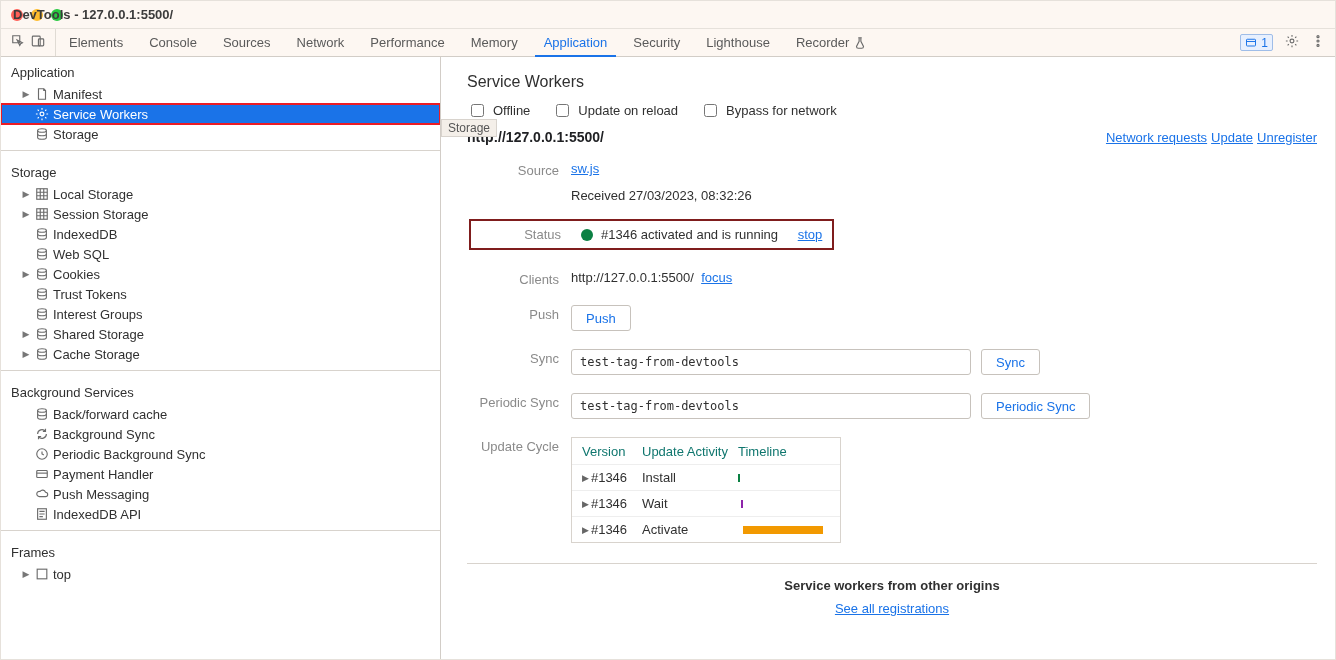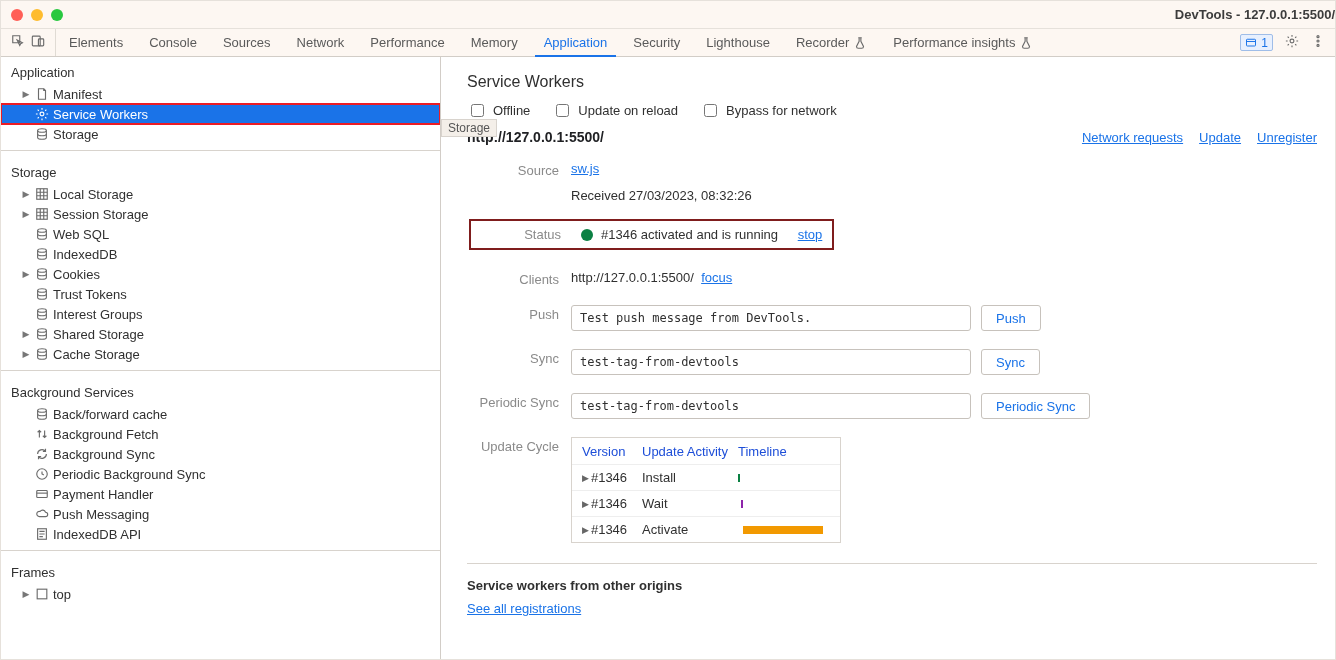--- a/index.html
+++ b/index.html
@@ -34,22 +34,22 @@
     padding-left: 10px;
   }
   .tl-circle {
     width: 12px; height: 12px; border-radius: 50%;
   }
   .tl-red { background: #ff5f57; }
   .tl-yellow { background: #febc2e; }
   .tl-green { background: #28c840; }
   .titlebar-title {
     position: absolute;
-    left: 4px; right: 0;
-    text-align: right;
+    left: 12px; right: 0;
+    text-align: left;
     font-size: 13px;
     font-weight: 600;
     color: #3c3c3c;
     pointer-events: none;
   }
   
   .toolbar {
     height: 28px;
     display: flex;
     align-items: stretch;
@@ -221,21 +221,21 @@
     justify-content: space-between;
     margin-bottom: 14px;
   }
   .sw-origin {
     font-weight: 600;
     font-size: 14px;
     color: #202124;
   }
   .sw-links {
     display: flex;
-    gap: 16px;
+    gap: 4px;
   }
   .link {
     color: #1a73e8;
     text-decoration: underline;
     cursor: pointer;
     font-size: 13px;
   }
   .kv-row {
     display: flex;
     align-items: flex-start;
@@ -310,38 +310,39 @@
   .uc-table {
     border: 1px solid #d8d3cd;
     width: 270px;
     font-size: 13px;
   }
   .uc-head, .uc-row {
     display: flex;
     height: 26px;
     align-items: center;
   }
-  .uc-head { color: #1d4ed8; }
+  .uc-head { color: #0f766e; }
   .uc-row { border-top: 1px solid #eee; }
   .uc-c1 { width: 70px; padding-left: 10px; display:flex; align-items:center; gap:2px;}
   .uc-c2 { width: 96px; }
   .uc-c3 { flex: 1 1 auto; padding-right: 10px; }
   .tl-bar {
     height: 8px;
     display: inline-block;
   }
   .tl-install { width: 2px; background: #0b8043; }
   .tl-wait { width: 2px; background: #8e24aa; margin-left: 3px;}
   .tl-activate { width: 80px; background: #f29900; margin-left: 5px;}
 
   
   .other-origins {
     margin-top: 20px;
     border-top: 1px solid #d8d3cd;
     padding: 14px 0 0 0;
+    text-align: center;
   }
   .other-origins-title {
     font-weight: 600;
     font-size: 13px;
     margin-bottom: 8px;
   }
   .tri { font-size: 9px; color:#666; }
 </style>
 </head>
 <body>
@@ -383,28 +384,20 @@
       <div class="tab">Security</div>
       <div class="tab">Lighthouse</div>
       <div class="tab">
         <span>Recorder</span>
         <span class="exp-icon" style="margin-left:4px;">
           <svg class="iconsm" viewBox="0 0 16 16">
               <path d="M6 2h4M7 2v4l-3 6a2 2 0 0 0 2 2h4a2 2 0 0 0 2-2l-3-6V2"></path>
             </svg>
         </span>
       </div>
-      <div class="tab">
-        <span>Performance insights</span>
-        <span class="exp-icon" style="margin-left:4px;">
-          <svg class="iconsm" viewBox="0 0 16 16">
-              <path d="M6 2h4M7 2v4l-3 6a2 2 0 0 0 2 2h4a2 2 0 0 0 2-2l-3-6V2"></path>
-            </svg>
-        </span>
-      </div>
     </div>
     <div class="toolbar-right">
       <span class="chip">
         <svg class="iconsm" viewBox="0 0 16 16" style="width:12px;height:12px;">
             <rect x="2" y="3" width="12" height="9" rx="1" style="stroke:#1a73e8"></rect>
             <path d="M2 6h12" style="stroke:#1a73e8"></path>
           </svg>
         <span>1</span>
       </span>
       <span class="gear">
@@ -471,30 +464,30 @@
           </svg>
         <span>Session Storage</span>
       </div>
       <div class="sb-item">
         <span class="caret"></span>
         <svg class="iconsm" viewBox="0 0 16 16">
             <ellipse cx="8" cy="4" rx="5" ry="2"></ellipse>
             <path d="M3 4v8c0 1.1 2.2 2 5 2s5-.9 5-2V4"></path>
             <path d="M3 8c0 1.1 2.2 2 5 2s5-.9 5-2"></path>
           </svg>
+        <span>IndexedDB</span>
+      </div>
+      <div class="sb-item">
+        <span class="caret"></span>
+        <svg class="iconsm" viewBox="0 0 16 16">
+            <ellipse cx="8" cy="4" rx="5" ry="2"></ellipse>
+            <path d="M3 4v8c0 1.1 2.2 2 5 2s5-.9 5-2V4"></path>
+            <path d="M3 8c0 1.1 2.2 2 5 2s5-.9 5-2"></path>
+          </svg>
         <span>Web SQL</span>
-      </div>
-      <div class="sb-item">
-        <span class="caret"></span>
-        <svg class="iconsm" viewBox="0 0 16 16">
-            <ellipse cx="8" cy="4" rx="5" ry="2"></ellipse>
-            <path d="M3 4v8c0 1.1 2.2 2 5 2s5-.9 5-2V4"></path>
-            <path d="M3 8c0 1.1 2.2 2 5 2s5-.9 5-2"></path>
-          </svg>
-        <span>IndexedDB</span>
       </div>
       <div class="sb-item">
         <span class="caret tri">▶</span>
         <svg class="iconsm" viewBox="0 0 16 16">
             <ellipse cx="8" cy="4" rx="5" ry="2"></ellipse>
             <path d="M3 4v8c0 1.1 2.2 2 5 2s5-.9 5-2V4"></path>
             <path d="M3 8c0 1.1 2.2 2 5 2s5-.9 5-2"></path>
           </svg>
         <span>Cookies</span>
       </div>
@@ -538,27 +531,20 @@
       <div class="sb-divider"></div>
       <div class="sb-section-title">Background Services</div>
       <div class="sb-item">
           <span class="caret"></span>
         <svg class="iconsm" viewBox="0 0 16 16">
             <ellipse cx="8" cy="4" rx="5" ry="2"></ellipse>
             <path d="M3 4v8c0 1.1 2.2 2 5 2s5-.9 5-2V4"></path>
             <path d="M3 8c0 1.1 2.2 2 5 2s5-.9 5-2"></path>
           </svg>
         <span>Back/forward cache</span>
-        </div>
-      <div class="sb-item">
-          <span class="caret"></span>
-        <svg class="iconsm" viewBox="0 0 16 16">
-            <path d="M5 12V4M3 6l2-2 2 2M11 4v8M9 10l2 2 2-2"></path>
-          </svg>
-        <span>Background Fetch</span>
         </div>
       <div class="sb-item">
           <span class="caret"></span>
         <svg class="iconsm" viewBox="0 0 16 16">
             <path d="M3 8a5 5 0 0 1 9-3M13 8a5 5 0 0 1-9 3"></path>
             <path d="M12 2v3h-3M4 14v-3h3"></path>
           </svg>
         <span>Background Sync</span>
         </div>
       <div class="sb-item">
@@ -660,21 +646,20 @@
             <div class="kv-label">Clients</div>
             <div class="kv-value">
               <span>http://127.0.0.1:5500/</span>
               &nbsp;<span class="link">focus</span>
             </div>
           </div>
 
           <div class="kv-row">
             <div class="kv-label">Push</div>
             <div class="kv-value input-row">
-              <input class="text-input" value="Test push message from DevTools." style="">
               <button class="btn">Push</button>
             </div>
           </div>
 
           <div class="kv-row">
             <div class="kv-label">Sync</div>
             <div class="kv-value input-row">
               <input class="text-input" value="test-tag-from-devtools" style="">
               <button class="btn">Sync</button>
             </div>

